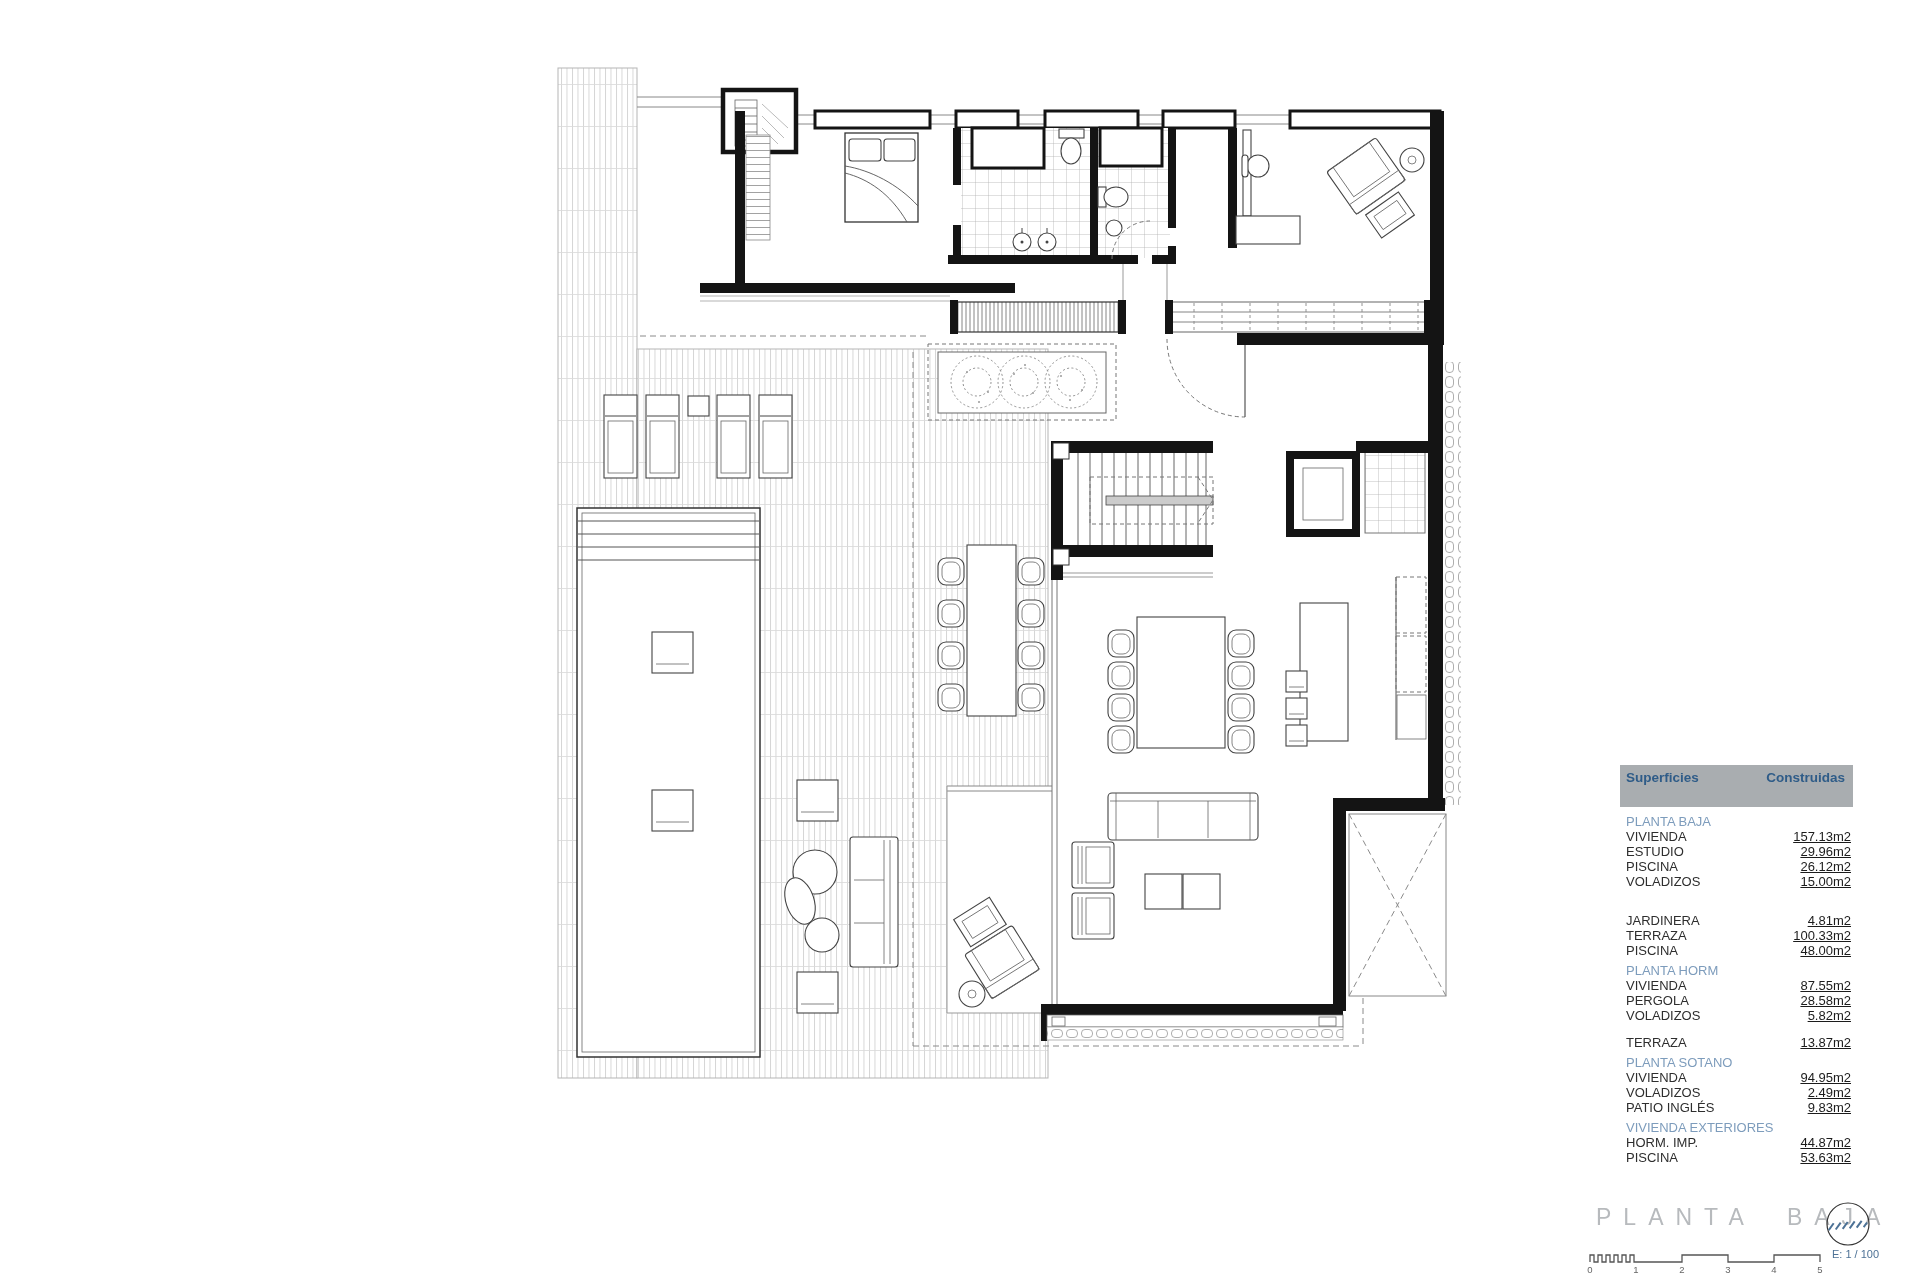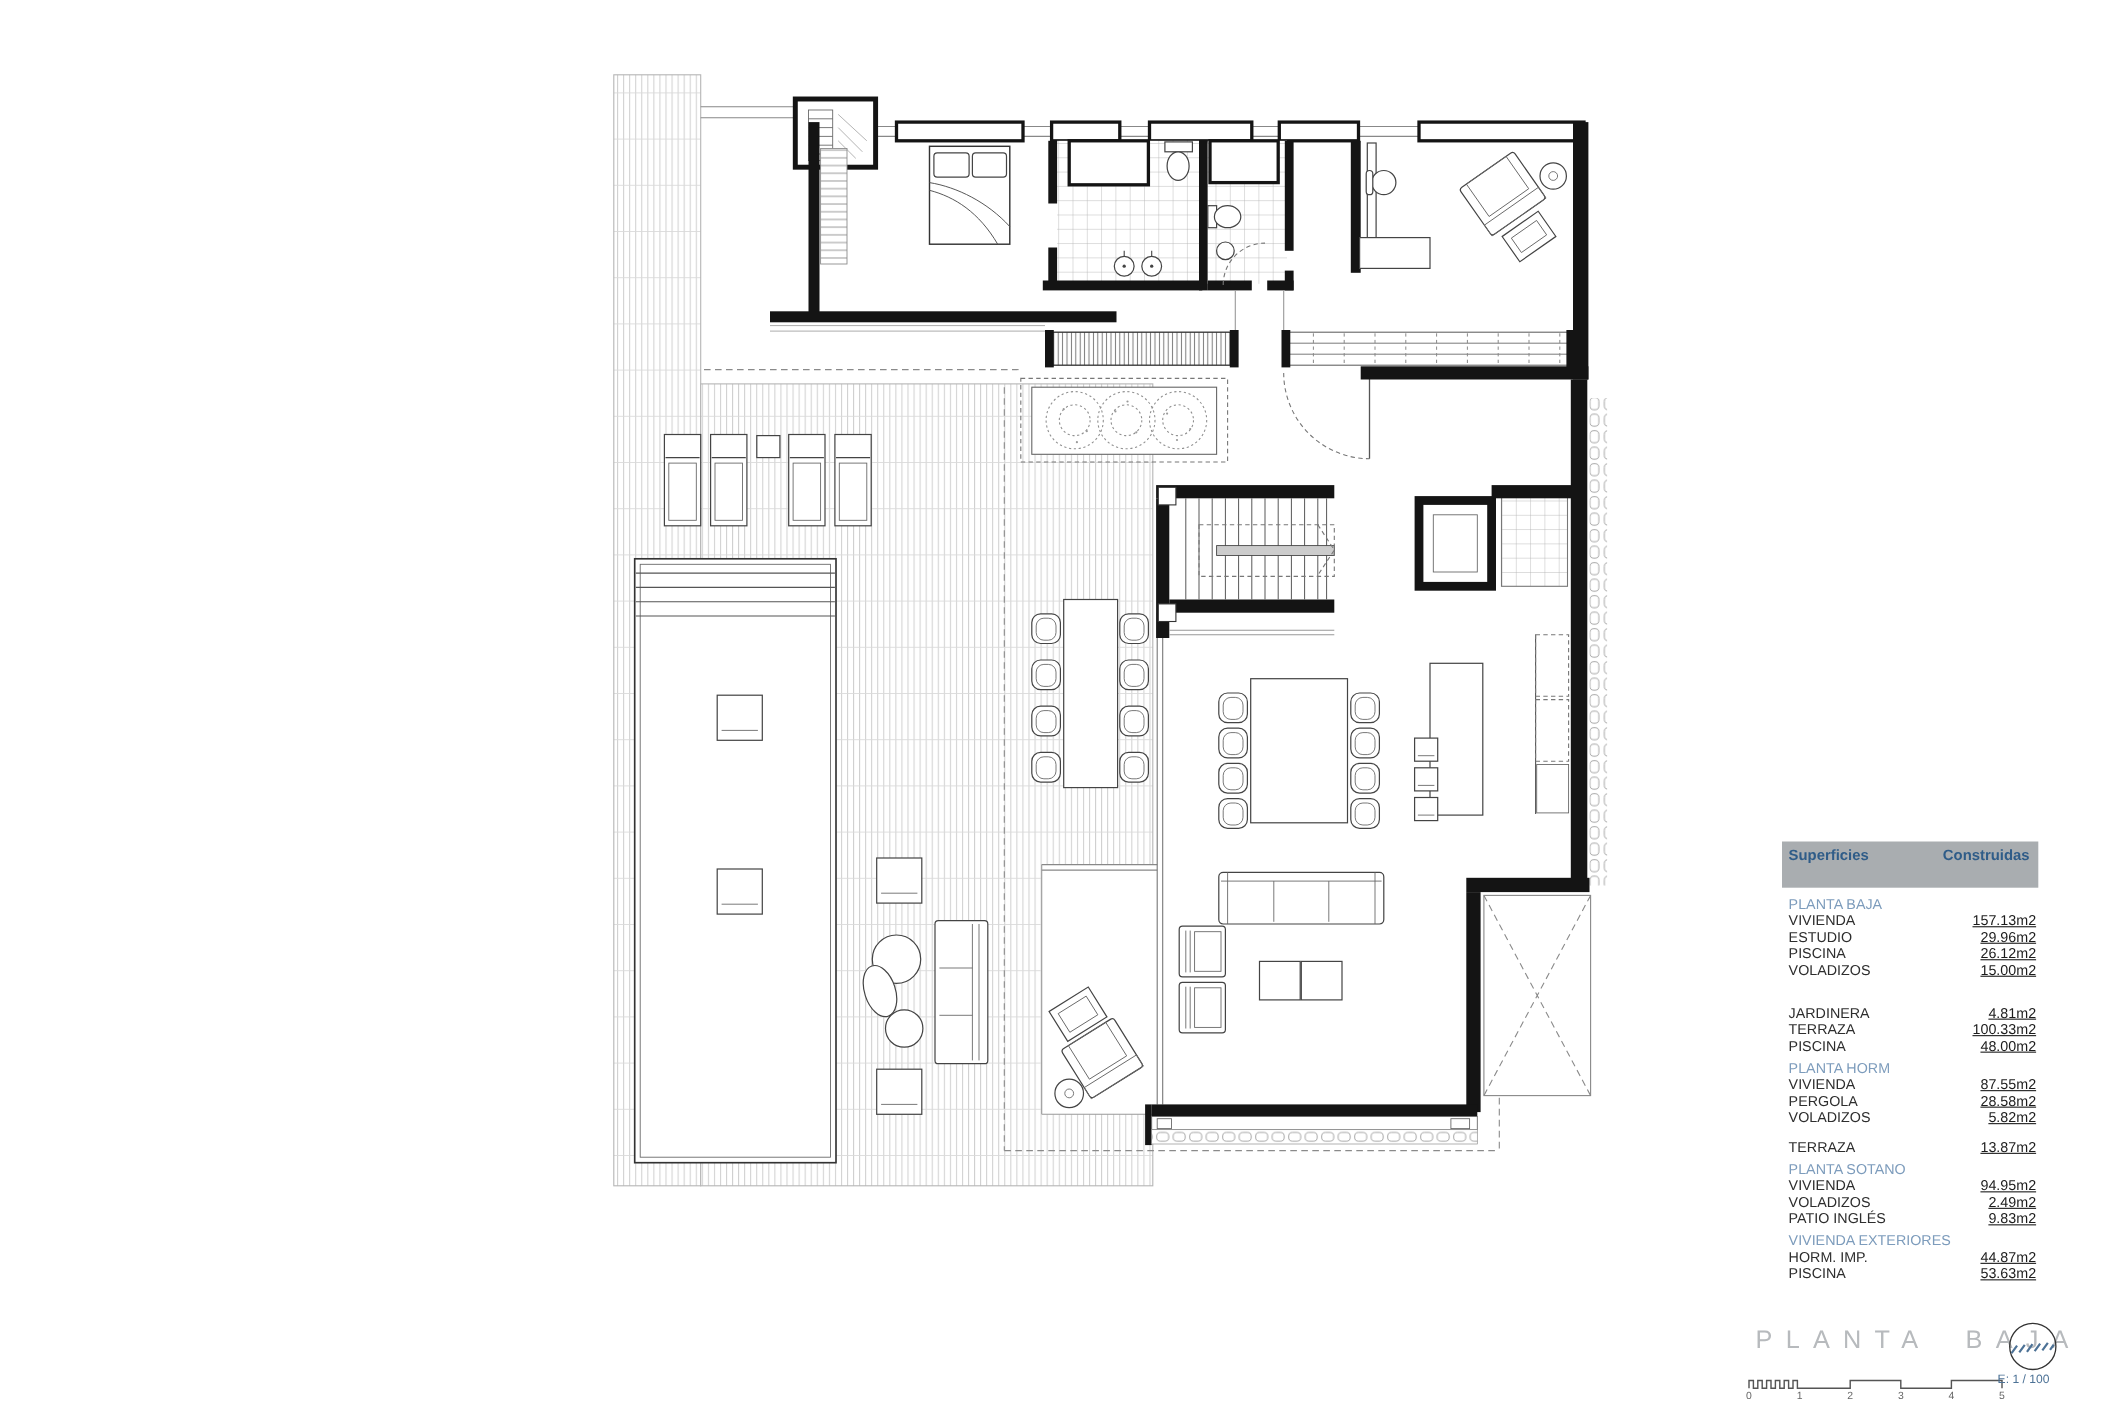--- a/index.html
+++ b/index.html
@@ -27,21 +27,21 @@
   .t-row.section{color:var(--section_text);margin-top:5px;}
   .t-row.spacer{height:24px;}
   .t-row.spacer-sm{height:12px;}
 
   .title-block{position:absolute;left:1596px;top:1204px;width:310px;height:70px;}
   .plan-title{font-size:23px;color:var(--title_text);letter-spacing:12px;word-spacing:14px;
     white-space:nowrap;font-weight:400;}
   .north{position:absolute;left:224px;top:-8px;}
   .scalebar{position:absolute;left:1588px;top:1246px;width:300px;height:34px;}
   .scale-ticks span{position:absolute;top:18px;font-size:9.5px;color:var(--tick_text);transform:translateX(-50%);}
-  .scale-label{position:absolute;left:228px;top:2px;font-size:11px;color:var(--scale_text);}
+  .scale-label{position:absolute;left:244px;top:2px;font-size:11px;color:var(--scale_text);}
 </style>
 </head>
 <body>
 
 <svg class="plan-svg" width="1920" height="1280" viewBox="0 0 1920 1280">
   <defs>
     <pattern id="deck" width="5.5" height="42" patternUnits="userSpaceOnUse">
       <rect width="5.5" height="42" fill="#ffffff"></rect>
       <path d="M0.5,0 V42" stroke="#c9c9c9" stroke-width="0.8"></path>
       <path d="M0,0.5 H5.5" stroke="#dadada" stroke-width="0.8"></path>

